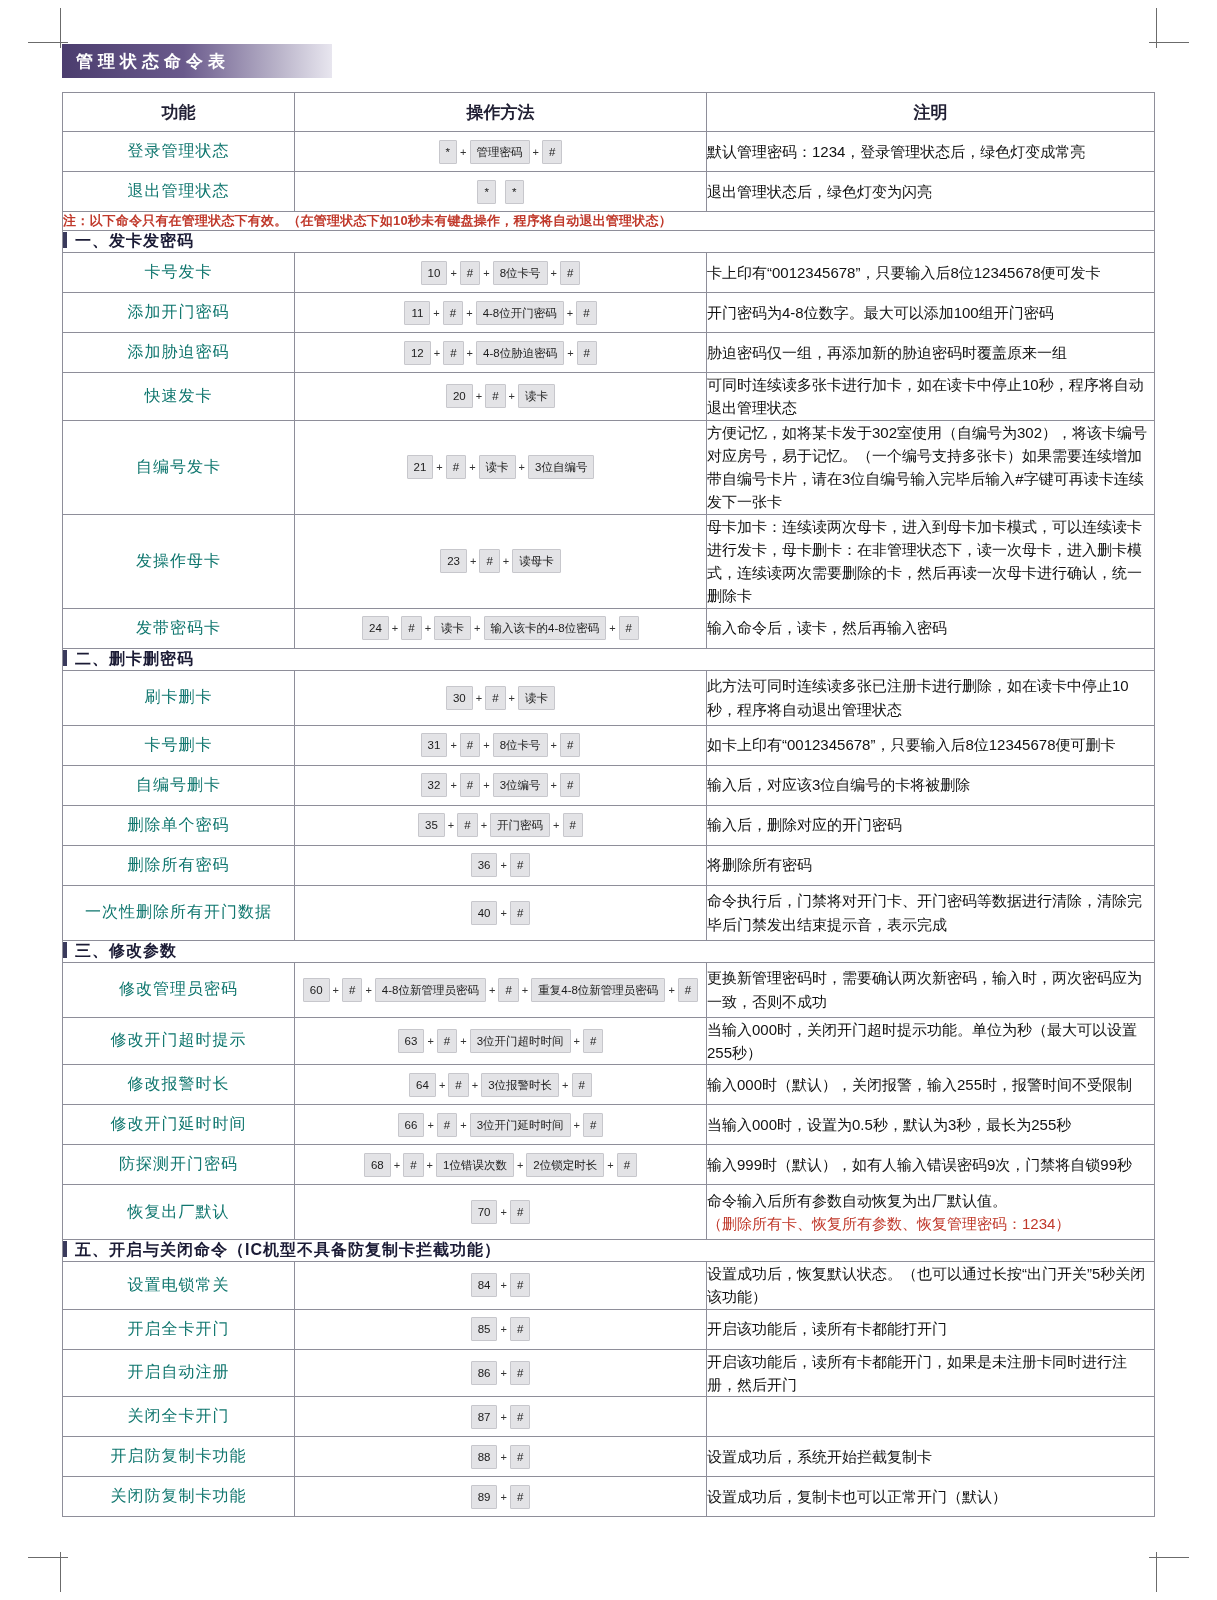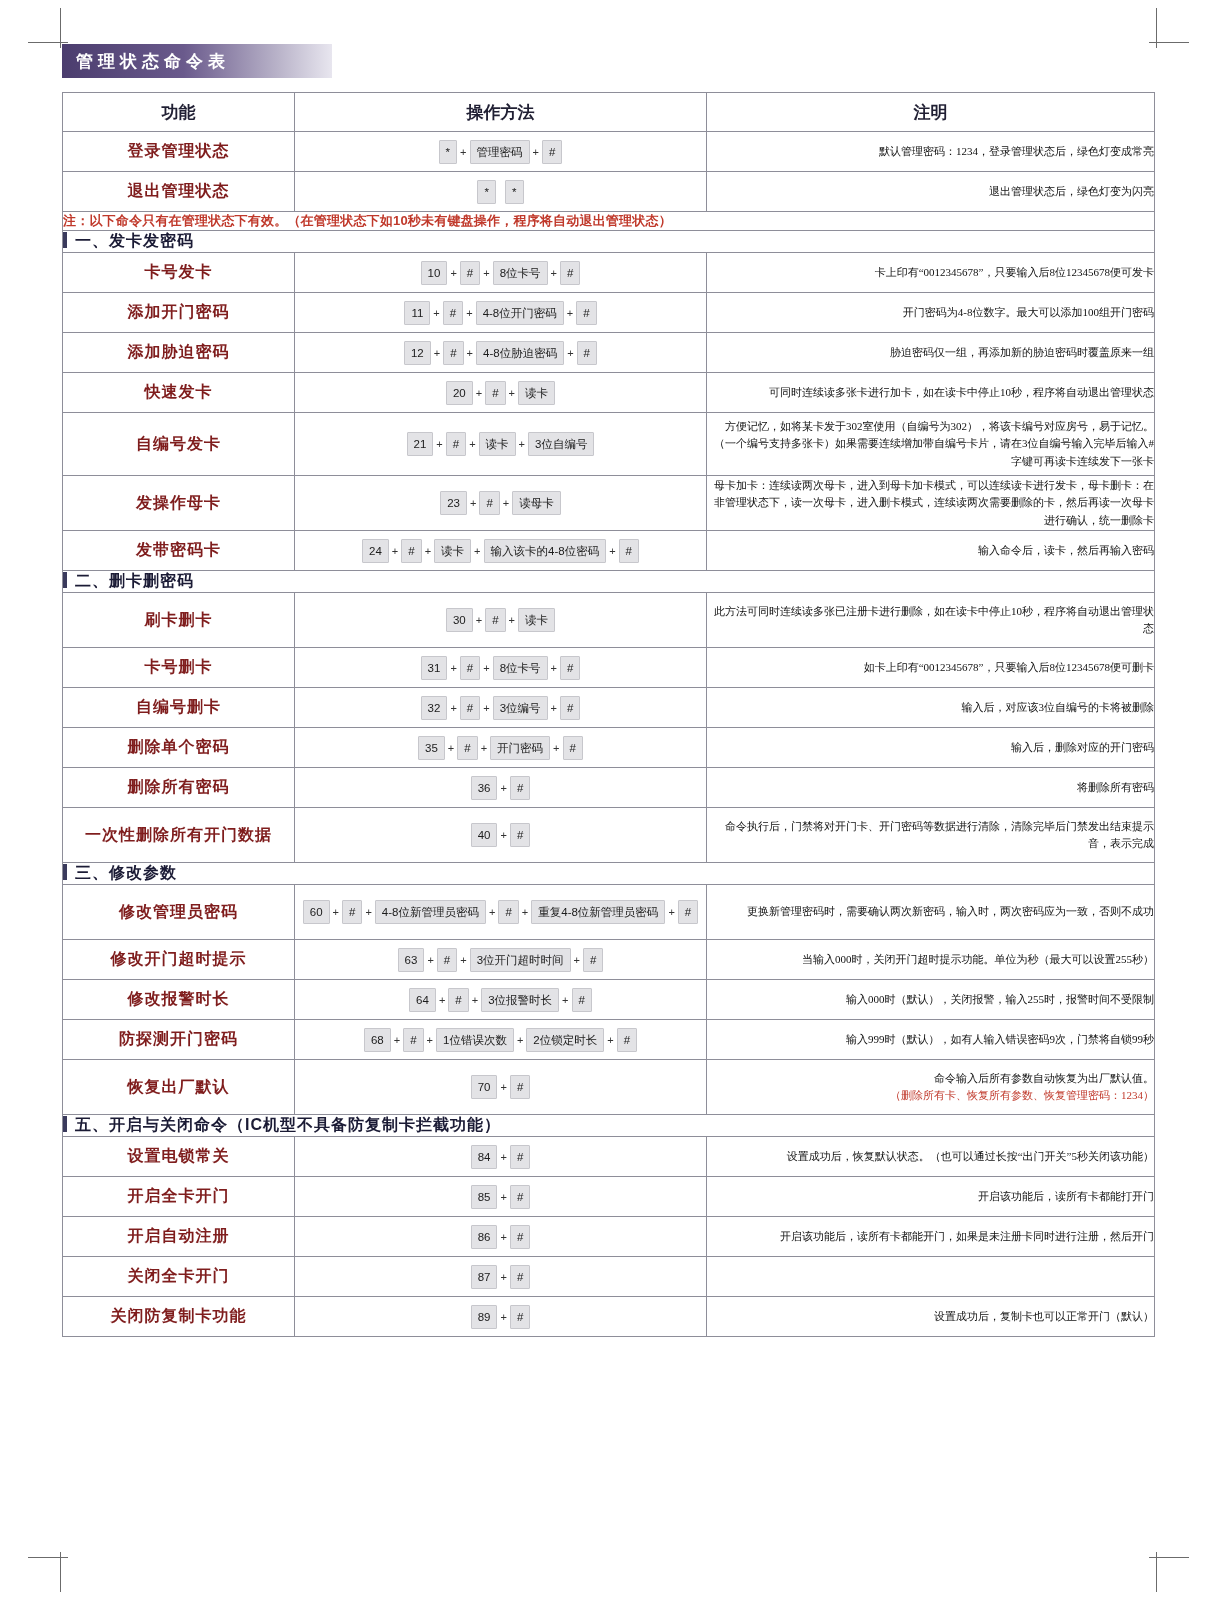--- a/index.html
+++ b/index.html
@@ -87,38 +87,37 @@
     height: 38px;
     text-align: center;
     font-size: 17px;
     font-weight: bold;
     color: #201f33;
   }
 
   .fn {
     text-align: center;
     font-size: 16px;
-    font-weight: bold;
-    color: #7f1d1d;
+    font-weight: normal;
+    color: #0f766e;
     height: 39px;
     letter-spacing: 1px;
   }
   .op {
     text-align: center;
     height: 39px;
     font-size: 11.5px;
     color: #222;
   }
   .note {
-    text-align: right;
-    font-size: 11px;
+    text-align: left;
+    font-size: 15px;
     color: #111;
     padding: 5px 8px;
     line-height: 1.55;
-    font-family: Liberation Serif, serif;
   }
   .note .red { color: #c0392b; }
 
   
   .seq { display: inline-block; line-height: 20px; white-space: nowrap; }
   .seq .k {
     display: inline-block;
     background: #e3e3e6;
     border: 1px solid #c7c7cc;
     padding: 1px 6px;
@@ -348,20 +347,27 @@
           <td class="note">当输入000时，关闭开门超时提示功能。单位为秒（最大可以设置255秒）</td>
         </tr>
         <tr>
           <td class="fn">修改报警时长</td>
           <td class="op">
             <span class="seq"><span class="k">64</span><span class="plus">+</span><span class="k">#</span><span class="plus">+</span><span class="k">3位报警时长</span><span class="plus">+</span><span class="k">#</span></span>
           </td>
           <td class="note">输入000时（默认），关闭报警，输入255时，报警时间不受限制</td>
         </tr>
         <tr>
+          <td class="fn">修改开门延时时间</td>
+          <td class="op">
+            <span class="seq"><span class="k">66</span><span class="plus">+</span><span class="k">#</span><span class="plus">+</span><span class="k">3位开门延时时间</span><span class="plus">+</span><span class="k">#</span></span>
+          </td>
+          <td class="note">当输入000时，设置为0.5秒，默认为3秒，最长为255秒</td>
+        </tr>
+        <tr>
           <td class="fn">防探测开门密码</td>
           <td class="op">
             <span class="seq"><span class="k">68</span><span class="plus">+</span><span class="k">#</span><span class="plus">+</span><span class="k">1位错误次数</span><span class="plus">+</span><span class="k">2位锁定时长</span><span class="plus">+</span><span class="k">#</span></span>
           </td>
           <td class="note">输入999时（默认），如有人输入错误密码9次，门禁将自锁99秒</td>
         </tr>
 
 
         <tr>
           <td class="fn tall">恢复出厂默认</td>
@@ -400,20 +406,27 @@
             <span class="seq"><span class="k">86</span><span class="plus">+</span><span class="k">#</span></span>
           </td>
           <td class="note">开启该功能后，读所有卡都能开门，如果是未注册卡同时进行注册，然后开门</td>
         </tr>
         <tr>
           <td class="fn">关闭全卡开门</td>
           <td class="op">
             <span class="seq"><span class="k">87</span><span class="plus">+</span><span class="k">#</span></span>
           </td>
           <td class="note"></td>
+        </tr>
+        <tr>
+          <td class="fn">开启防复制卡功能</td>
+          <td class="op">
+            <span class="seq"><span class="k">88</span><span class="plus">+</span><span class="k">#</span></span>
+          </td>
+          <td class="note">设置成功后，系统开始拦截复制卡</td>
         </tr>
         <tr>
           <td class="fn">关闭防复制卡功能</td>
           <td class="op">
             <span class="seq"><span class="k">89</span><span class="plus">+</span><span class="k">#</span></span>
           </td>
           <td class="note">设置成功后，复制卡也可以正常开门（默认）</td>
         </tr>
       </tbody>
     </table>

